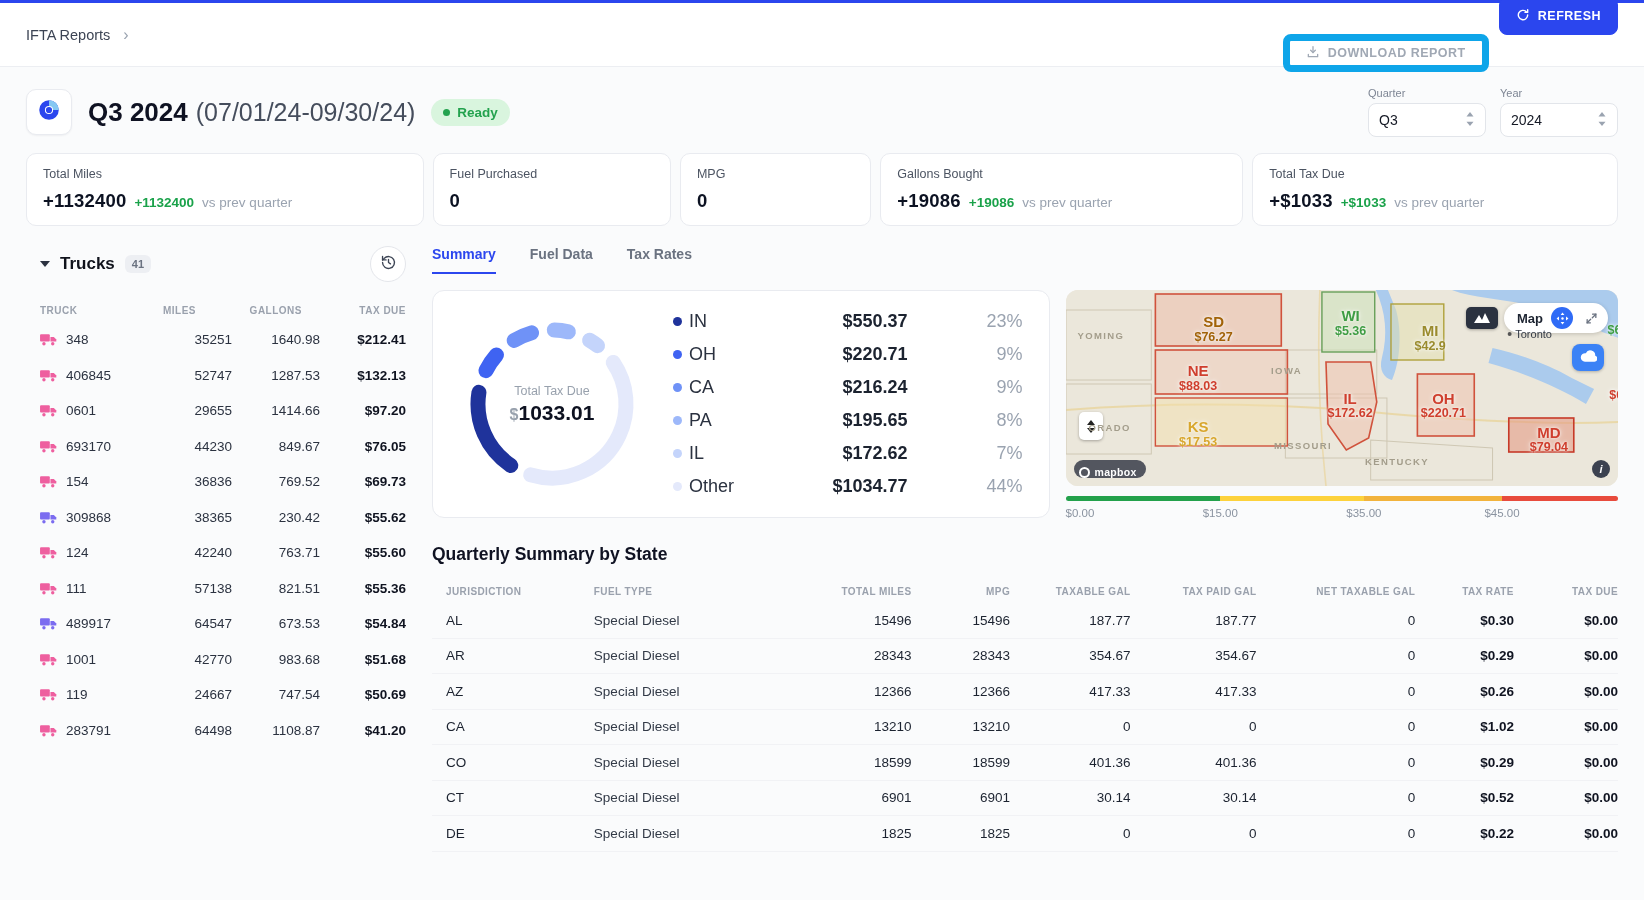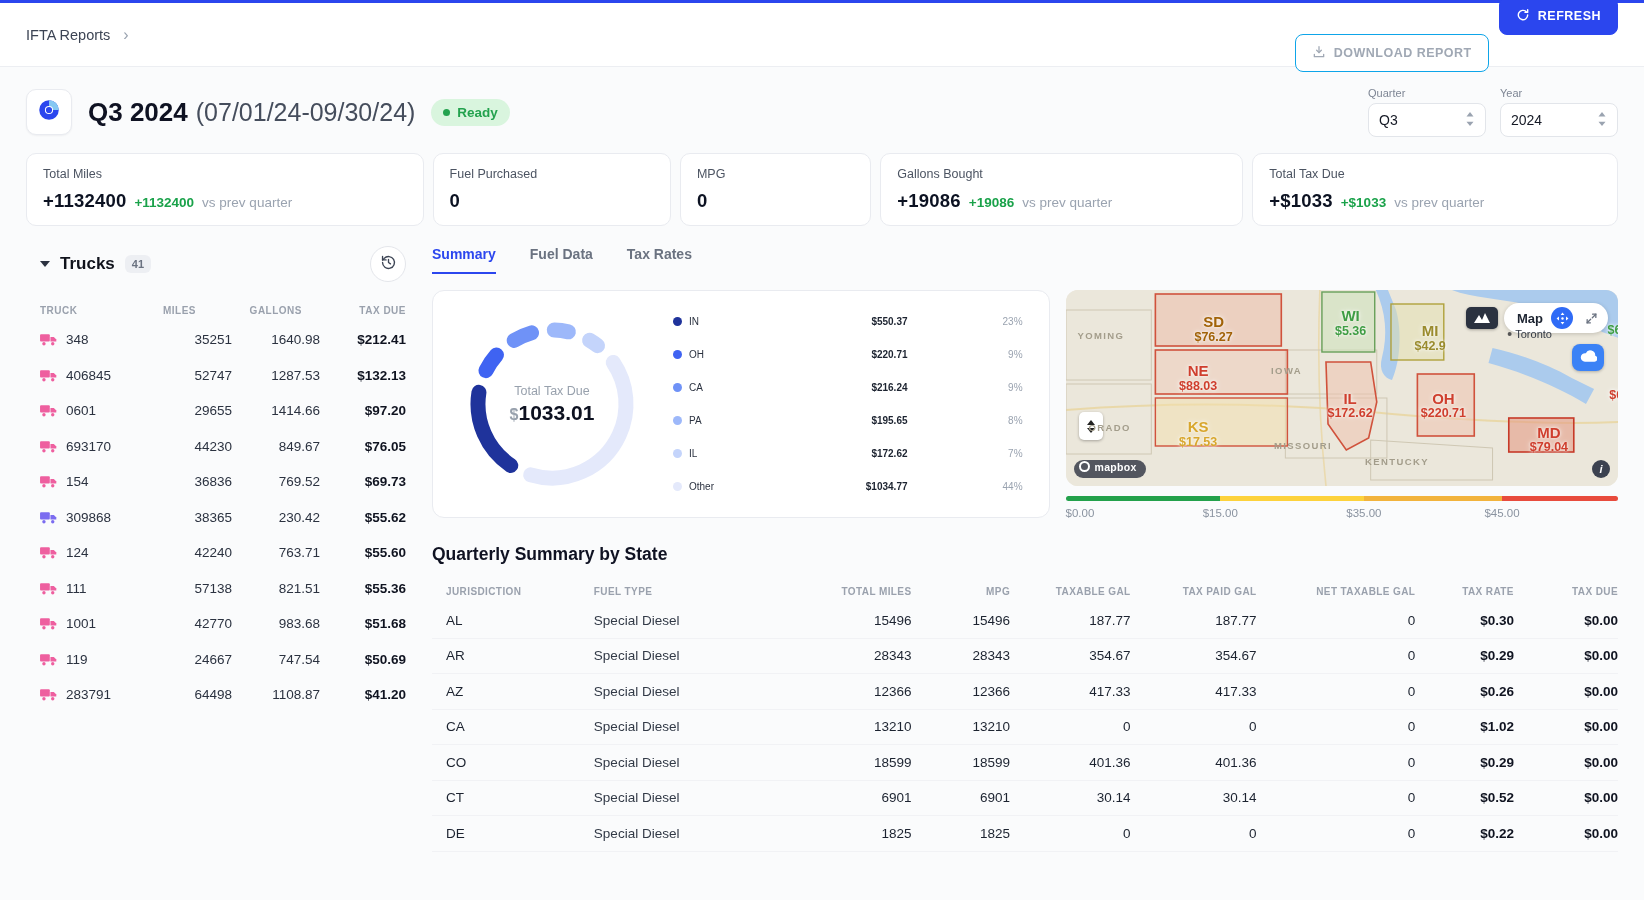--- a/index.html
+++ b/index.html
@@ -7,21 +7,21 @@
   body { font-family:"Liberation Sans", sans-serif; background:#fafbfc; color:#10131c; }
 
   .topline { height:3px; background:#2b46ee; }
   .topbar { height:64px; background:#fff; border-bottom:1px solid #eceef2; display:flex; align-items:center; padding:0 26px; }
   .breadcrumb { display:flex; align-items:center; }
   .bc-root { font-size:14.5px; color:#3c4454; cursor:pointer; text-decoration:none; }
   .bc-sep { margin:0 13px; color:#9aa3b0; font-size:16px; }
   .bc-pill { background:#e9ebf0; border-radius:8px; padding:8px 13px; font-size:13.5px; font-weight:700; color:#3a4150; }
   .topbar-actions { margin-left:auto; display:flex; gap:10px; }
   .btn { display:flex; align-items:center; gap:8px; border-radius:8px; height:38px; padding:0 16px; font-family:"Liberation Sans",sans-serif; font-size:12.5px; font-weight:700; letter-spacing:.5px; cursor:pointer; }
-  .btn-outline { background:#fff; border:1px solid #0ea5e9; color:#a0a8b4;margin-top:37px; }
+  .btn-outline { background:#fff; border:7px solid #0ea5e9; color:#a0a8b4;margin-top:37px; }
   .btn-primary { background:#2b46ee; border:1px solid #2b46ee; color:#fff; }
 
   .page-head { display:flex; align-items:center; padding:20px 26px 16px; }
   .logo-box { width:46px; height:46px; background:#fff; border:1px solid #e9ebf0; border-radius:10px; display:flex; align-items:center; justify-content:center; box-shadow:0 1px 2px rgba(16,24,40,.05); }
   .title-wrap { margin-left:16px; display:flex; align-items:baseline; gap:8px; }
   .title-main { font-size:26px; font-weight:800; color:#0f1222; }
   .title-sub { font-size:25px; font-weight:500; color:#454d5c; }
   .status-badge { margin-left:16px; display:flex; align-items:center; gap:7px; background:#d9f5de; color:#23a24e; font-size:13.5px; font-weight:600; padding:6px 12px; border-radius:999px; }
   .status-dot { width:7px; height:7px; border-radius:50%; background:#23a24e; }
   .head-selects { margin-left:auto; display:flex; gap:14px; }
@@ -61,21 +61,21 @@
   .tab.active { color:#2b46ee; border-color:#2b46ee; }
 
   .cards-row { display:flex; gap:16px; }
   .donut-card { flex:1.02 1 0; background:#fff; border:1px solid #e9ebf0; border-radius:12px; height:228px; display:flex; align-items:center; padding:0 26px; }
   .donut-wrap { position:relative; width:186px; height:186px; flex:0 0 186px; }
   .donut-center { position:absolute; inset:0; display:flex; flex-direction:column; align-items:center; justify-content:center; gap:3px; }
   .dc-lbl { font-size:12.5px; color:#98a1ad; }
   .dc-val { font-size:21px; font-weight:800; color:#0d1120; }
   .dc-val .cur { color:#98a1ad; font-weight:600; font-size:16px; }
   .legend { flex:1; margin-left:28px; }
-  .legend-row { display:grid; grid-template-columns:16px 42px 1fr 70px; align-items:center; height:33px; font-size:10px; }
+  .legend-row { display:grid; grid-template-columns:16px 42px 1fr 70px; align-items:center; height:33px; font-size:18px; }
   .l-dot { width:9px; height:9px; border-radius:50%; }
   .l-abbr { color:#2b3240; }
   .l-amt { text-align:right; padding-right:45px; color:#1c2330; font-weight:600; }
   .l-pct { text-align:right; color:#9aa3b0; }
 
   .map-col { flex:1 1 0; min-width:0; display:flex; flex-direction:column; }
   .map-box { position:relative; height:196px; border-radius:12px; overflow:hidden; background:#ebe7db; }
   .map-bg { position:absolute; inset:0; width:100%; height:100%; }
   .map-label { position:absolute; transform:translate(-50%,-50%); text-align:center; line-height:1.1; font-weight:700; text-shadow:0 0 3px rgba(255,255,255,.9), 0 0 6px rgba(255,255,255,.7); pointer-events:none; }
   .map-label .abbr { font-size:15px; }
@@ -84,21 +84,21 @@
   .city-label { position:absolute; transform:translate(-50%,-50%); font-size:11px; color:#333a45; display:flex; align-items:center; gap:4px; font-weight:500; pointer-events:none; }
   .city-label::before { content:""; width:4px; height:4px; background:#555; border-radius:50%; }
   .map-pill { position:absolute; top:13px; right:10px; height:30px; background:#fff; border-radius:16px; display:flex; align-items:center; gap:8px; padding:0 7px 0 13px; box-shadow:0 1px 4px rgba(0,0,0,.18); font-size:13px; font-weight:600; color:#1c2330; cursor:pointer; }
   .pan-btn { width:22px; height:22px; border-radius:50%; background:#2f6bf6; display:flex; align-items:center; justify-content:center; }
   .expand-btn { width:20px; height:20px; display:flex; align-items:center; justify-content:center; color:#6a7280; cursor:pointer; }
   .terrain-chip { position:absolute; top:17px; right:120px; width:32px; height:22px; background:#2b3240; border-radius:5px; display:flex; align-items:center; justify-content:center; box-shadow:0 1px 3px rgba(0,0,0,.3); cursor:pointer; }
   .cloud-btn { position:absolute; top:54px; right:14px; width:32px; height:27px; background:#3b82f6; border-radius:8px; display:flex; align-items:center; justify-content:center; box-shadow:0 1px 3px rgba(0,0,0,.25); cursor:pointer; }
   .zoom-ctl { position:absolute; left:13px; top:122px; width:24px; height:28px; background:#fff; border-radius:5px; box-shadow:0 1px 3px rgba(0,0,0,.3); display:flex; flex-direction:column; align-items:center; justify-content:center; gap:3px; cursor:pointer; }
   .z-up { width:0; height:0; border-left:4px solid transparent; border-right:4px solid transparent; border-bottom:5px solid #222; }
   .z-dn { width:0; height:0; border-left:4px solid transparent; border-right:4px solid transparent; border-top:5px solid #222; }
-  .mapbox-logo { position:absolute; left:8px; bottom:8px; height:18px; display:flex; align-items:flex-start; gap:5px; background:rgba(40,45,60,.78); border-radius:10px; padding:1px 9px 0 5px; color:#fff; font-size:10.5px; font-weight:700; letter-spacing:.3px; cursor:pointer; }
+  .mapbox-logo { position:absolute; left:8px; bottom:8px; height:18px; display:flex; align-items:flex-end; gap:5px; background:rgba(40,45,60,.78); border-radius:10px; padding:10px 9px 0 5px; color:#fff; font-size:10.5px; font-weight:700; letter-spacing:.3px; cursor:pointer; }
   .mb-circle { width:11px; height:11px; border-radius:50%; border:2.5px solid #fff; }
   .info-btn { position:absolute; right:8px; bottom:8px; width:18px; height:18px; border-radius:50%; background:#3c4250; color:#fff; font-size:11px; font-weight:700; font-style:italic; display:flex; align-items:center; justify-content:center; cursor:pointer; }
 
   .map-scale { position:relative; margin-top:10px; height:28px; }
   .scale-bar { display:flex; height:5px; border-radius:3px; overflow:hidden; }
   .scale-bar div { height:100%; }
   .scale-labels span { position:absolute; top:11px; font-size:11.5px; color:#8a93a0; transform:translateX(-50%); }
   .scale-labels span:first-child { transform:none; }
 
   .qsummary { margin-top:20px; }
@@ -361,20 +361,36 @@
                 <path d="M16 6h5.2L25 10v3h-9z"></path>
                 <circle cx="6" cy="16.5" r="2.6"></circle>
                 <circle cx="19.5" cy="16.5" r="2.6"></circle>
               </svg>
             </span>
             <span>111</span>
           </div>
           <div class="num">57138</div>
           <div class="num">821.51</div>
           <div class="num tax">$55.36</div>
+        </div>
+        <div class="t-grid truck-row">
+          <div class="t-first">
+            <span class="truck-icon">
+              <svg width="17" height="13" viewBox="0 0 26 20" fill="#7b6cf0">
+                <rect x="0" y="2" width="15" height="11" rx="1.5"></rect>
+                <path d="M16 6h5.2L25 10v3h-9z"></path>
+                <circle cx="6" cy="16.5" r="2.6"></circle>
+                <circle cx="19.5" cy="16.5" r="2.6"></circle>
+              </svg>
+            </span>
+            <span>489917</span>
+          </div>
+          <div class="num">64547</div>
+          <div class="num">673.53</div>
+          <div class="num tax">$54.84</div>
         </div>
         <div class="t-grid truck-row">
           <div class="t-first">
             <span class="truck-icon">
               <svg width="17" height="13" viewBox="0 0 26 20" fill="#ee5f9f">
                 <rect x="0" y="2" width="15" height="11" rx="1.5"></rect>
                 <path d="M16 6h5.2L25 10v3h-9z"></path>
                 <circle cx="6" cy="16.5" r="2.6"></circle>
                 <circle cx="19.5" cy="16.5" r="2.6"></circle>
               </svg>

